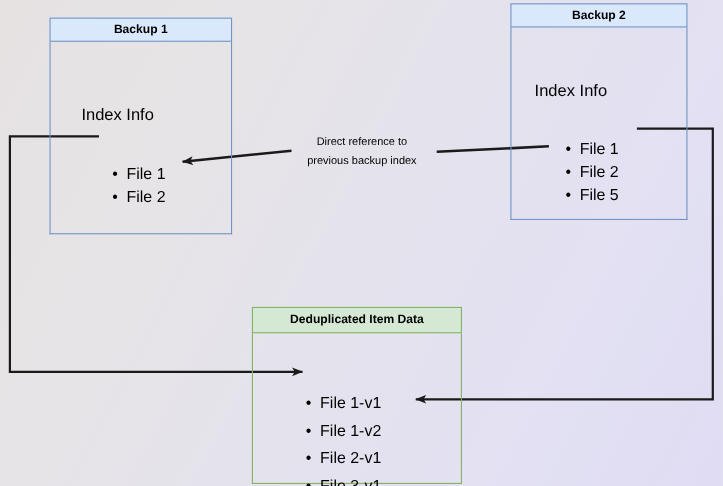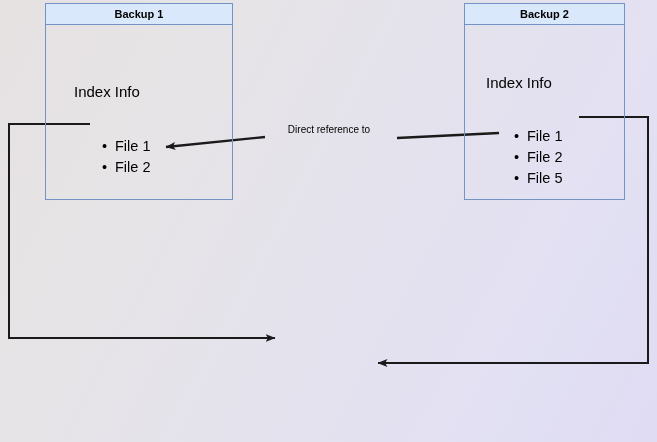--- a/index.html
+++ b/index.html
@@ -70,21 +70,21 @@
     background: #d5e8d4;
     border: 1px solid #82b366;
     height: 24px;
   }
   .green-node .node-body {
     border: 1px solid #82b366;
     border-top: none;
   }
 
   
-  #backup1 { left: 45px;  top: 3px;  width: 188px; height: 197px; }
+  #backup1 { left: 45px;  top: 16px;  width: 166px; height: 197px; }
   #backup1 .node-body { height: 175px; }
 
   #backup2 { left: 464px; top: 3px;  width: 161px; height: 197px; border-radius: 15px; }
   #backup2 .node-body { height: 175px; }
 
   #dedup   { left: 229px; top: 279px; width: 191px; height: 161px; }
   #dedup .node-body { height: 137px; }
 
   
   .index-label {
@@ -177,18 +177,32 @@
     <div class="node-body">
       <div class="index-label">Index Info</div>
       <ul class="file-list">
         <li>File 1</li>
         <li>File 2</li>
         <li>File 5</li>
       </ul>
     </div>
   </div>
 
+  <div class="node green-node" id="dedup">
+    <div class="node-header">
+      <span>Deduplicated Item Data</span>
+    </div>
+    <div class="node-body">
+      <ul class="file-list">
+        <li>File 1-v1</li>
+        <li>File 1-v2</li>
+        <li>File 2-v1</li>
+        <li>File 3-v1</li>
+      </ul>
+    </div>
+  </div>
 
   <div id="ref-label">
     <span>Direct reference to</span>
+    <span>previous backup index</span>
   </div>
 
 </div>
 
 </body></html>

